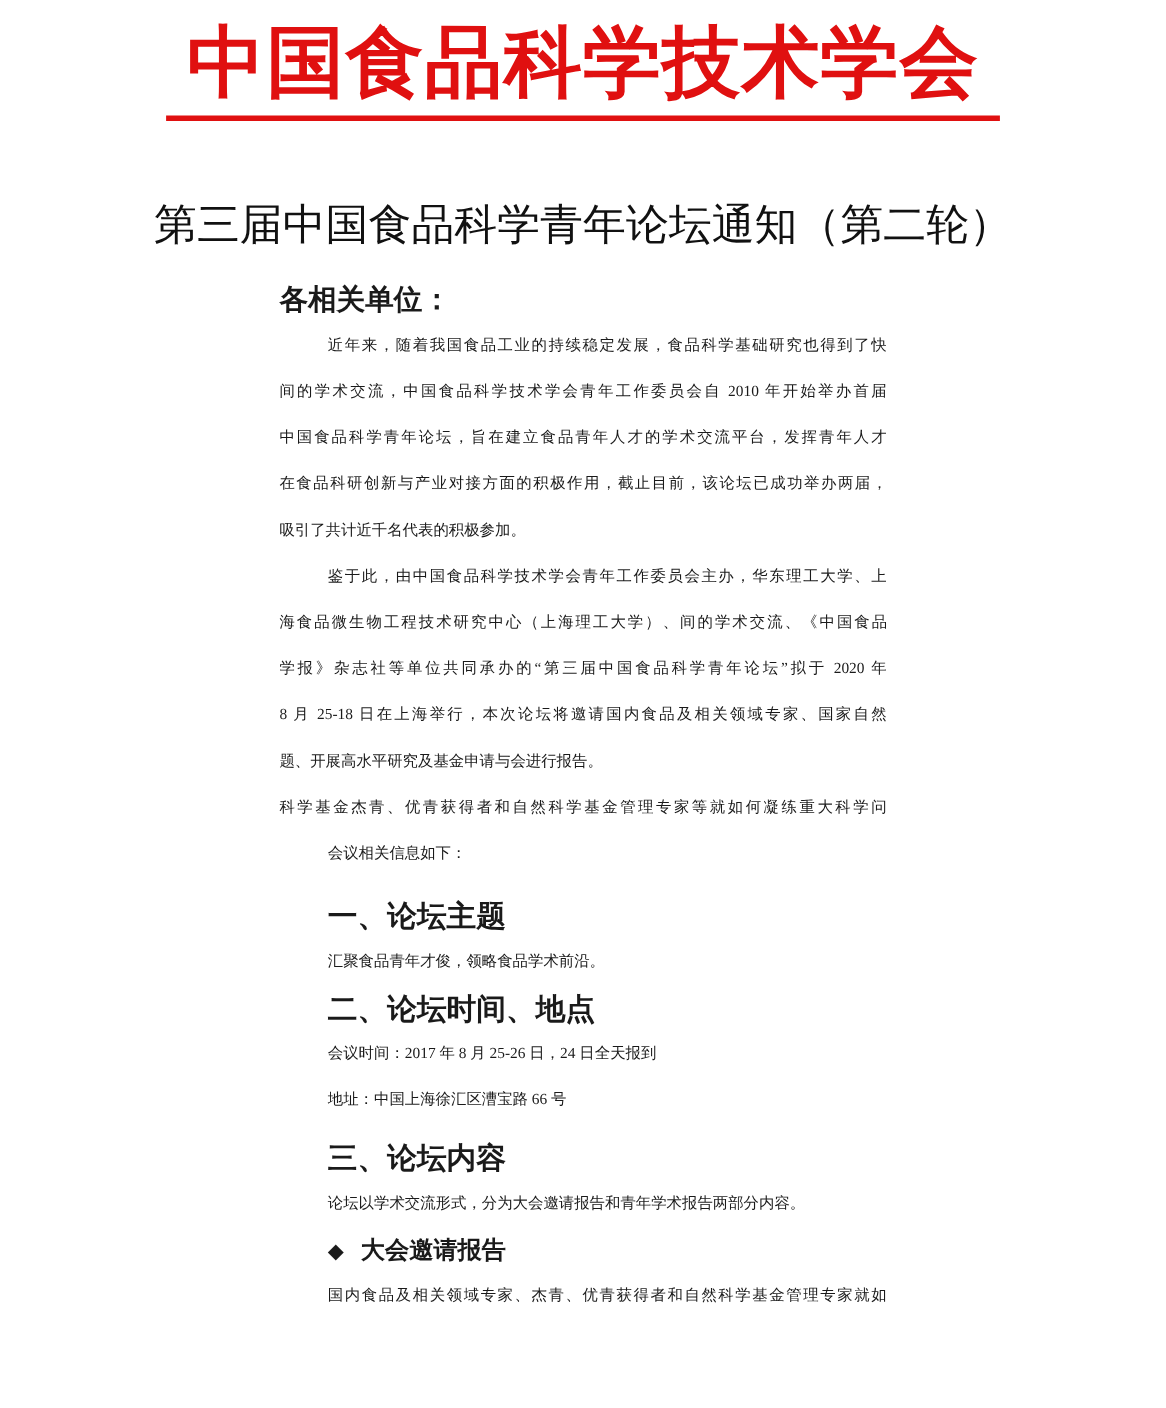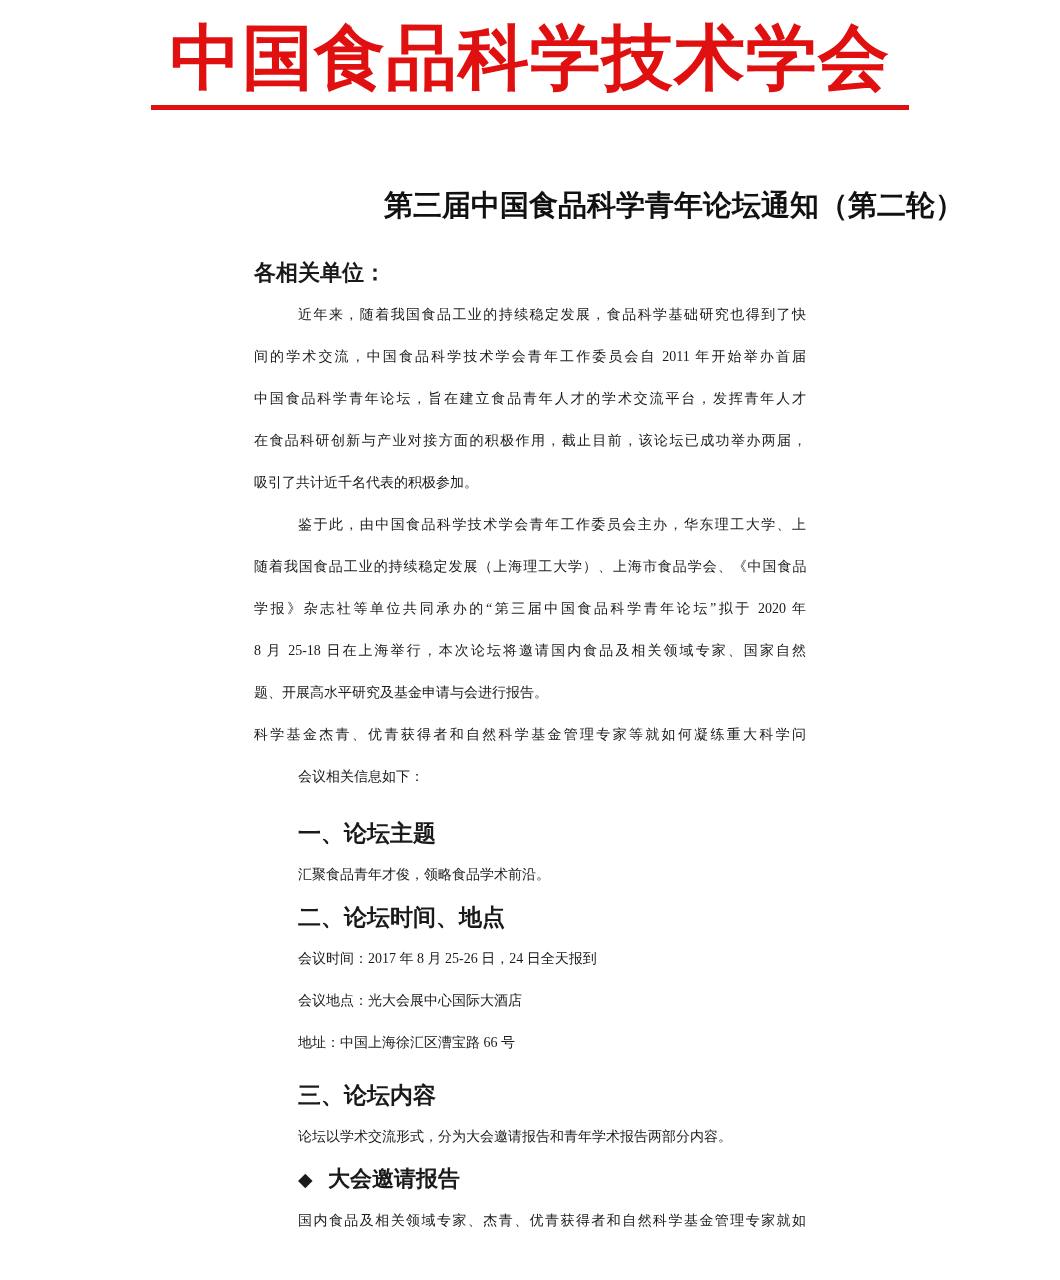--- a/index.html
+++ b/index.html
@@ -25,52 +25,52 @@
     white-space: nowrap;
   }
   .rule {
     width: 758px;
     height: 5px;
     margin: 5px auto 0 auto;
     background: var(--brand-red, #e01010);
   }
   .title {
     margin: 76px 0 0 0;
-    text-align: right;
+    text-align: center;
     font-family: "Liberation Sans", "DejaVu Sans", sans-serif;
-    font-weight: bold;
-    font-size: 29px;
+    font-weight: normal;
+    font-size: 39px;
     line-height: 38px;
     color: #111;
     white-space: nowrap;
   }
   .content { padding: 0 158px; }
   .row {
     height: 42px;
     line-height: 42px;
     font-size: 14px;
     white-space: nowrap;
   }
   .salutation {
     margin-top: 28px;
     font-weight: bold;
-    font-size: 22px;
+    font-size: 26px;
   }
   .indent { padding-left: 44px; }
   .just {
     white-space: normal;
     text-align: justify;
     text-align-last: justify;
     text-justify: inter-character;
   }
   .tight { letter-spacing: -0.5px; }
   .heading {
     font-family: "Liberation Sans", "DejaVu Sans", sans-serif;
     font-weight: bold;
-    font-size: 23px;
+    font-size: 27px;
   }
   .h-gap-lg { margin-top: 14px; }
   .h-gap-md { margin-top: 10px; }
   .bullet-row { font-weight: bold; font-size: 22px; }
   .bullet-marker {
     display: inline-block;
     width: 30px;
     font-size: 19px;
     vertical-align: baseline;
   }
@@ -84,40 +84,39 @@
 
   <div class="rule"></div>
 
   <h1 class="title">第三届中国食品科学青年论坛通知（第二轮）</h1>
 
   <div class="content">
 
     <div class="row salutation">各相关单位：</div>
 
     <div class="row indent just">近年来，随着我国食品工业的持续稳定发展，食品科学基础研究也得到了快</div>
-    <div class="row just">间的学术交流，中国食品科学技术学会青年工作委员会自 2011 年开始举办首届</div>
+    <div class="row just">间的学术交流，中国食品科学技术学会青年工作委员会自 2010 年开始举办首届</div>
     <div class="row just">中国食品科学青年论坛，旨在建立食品青年人才的学术交流平台，发挥青年人才</div>
     <div class="row just tight">在食品科研创新与产业对接方面的积极作用，截止目前，该论坛已成功举办两届，</div>
     <div class="row">吸引了共计近千名代表的积极参加。</div>
 
     <div class="row indent just">鉴于此，由中国食品科学技术学会青年工作委员会主办，华东理工大学、上</div>
-    <div class="row just tight">随着我国食品工业的持续稳定发展（上海理工大学）、上海市食品学会、《中国食品</div>
+    <div class="row just tight">海食品微生物工程技术研究中心（上海理工大学）、间的学术交流、《中国食品</div>
     <div class="row just">学报》杂志社等单位共同承办的“第三届中国食品科学青年论坛”拟于 2020 年</div>
     <div class="row just">8 月 25-18 日在上海举行，本次论坛将邀请国内食品及相关领域专家、国家自然</div>
     <div class="row">题、开展高水平研究及基金申请与会进行报告。</div>
     <div class="row just">科学基金杰青、优青获得者和自然科学基金管理专家等就如何凝练重大科学问</div>
 
     <div class="row indent">会议相关信息如下：</div>
 
     <div class="row indent heading h-gap-lg">一、论坛主题</div>
     <div class="row indent">汇聚食品青年才俊，领略食品学术前沿。</div>
 
     <div class="row indent heading">二、论坛时间、地点</div>
     <div class="row indent">会议时间：2017 年 8 月 25-26 日，24 日全天报到</div>
-    <div class="row indent">会议地点：光大会展中心国际大酒店</div>
     <div class="row indent">地址：中国上海徐汇区漕宝路 66 号</div>
 
     <div class="row indent heading h-gap-md">三、论坛内容</div>
     <div class="row indent">论坛以学术交流形式，分为大会邀请报告和青年学术报告两部分内容。</div>
 
     <div class="row indent bullet-row">
       <span class="bullet-marker">◆</span><span>大会邀请报告</span>
     </div>
 
     <div class="row indent just">国内食品及相关领域专家、杰青、优青获得者和自然科学基金管理专家就如</div>

